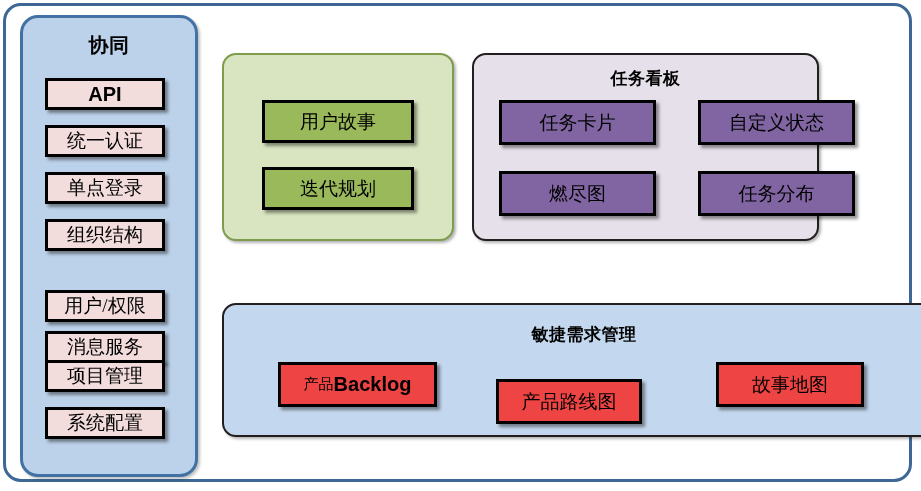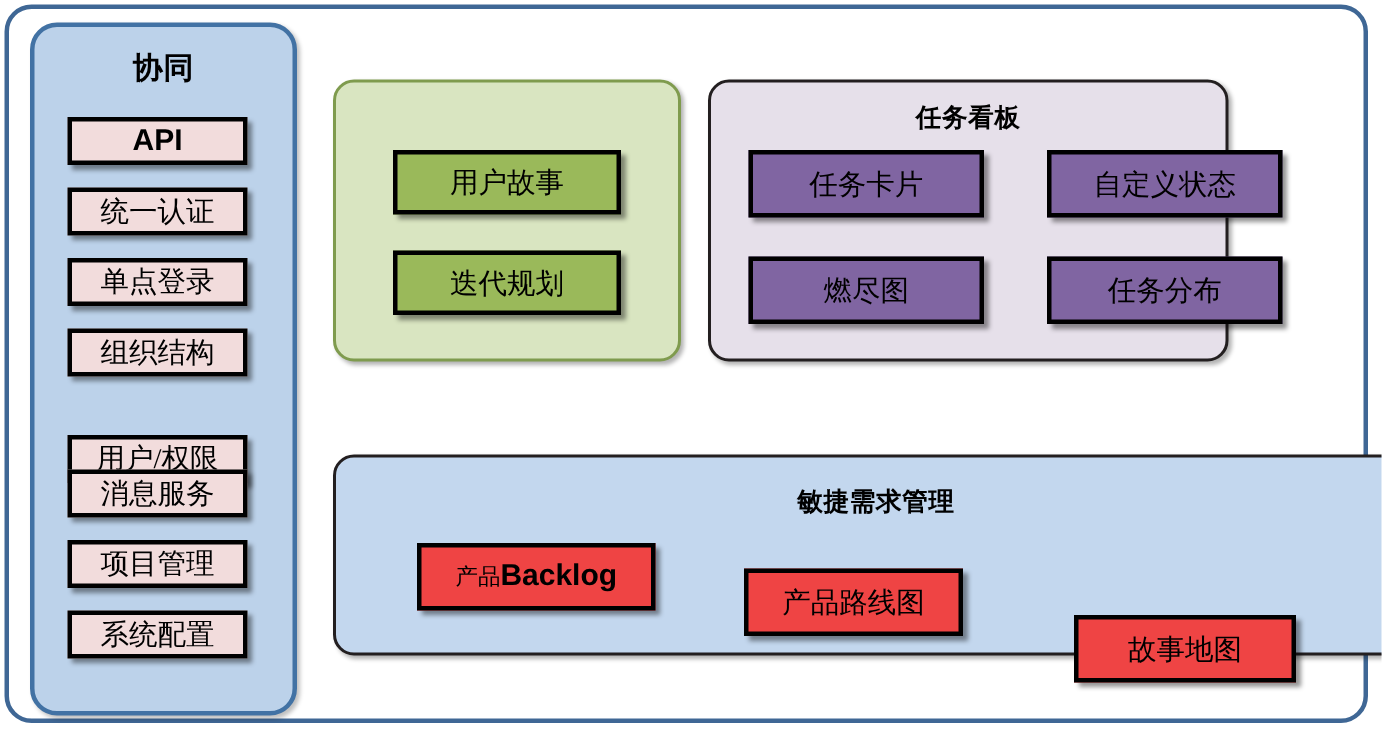--- a/index.html
+++ b/index.html
@@ -177,21 +177,21 @@
     </div>
     <div class="box box-pink" style="top:154px;">
       <span>单点登录</span>
     </div>
     <div class="box box-pink" style="top:201px;">
       <span>组织结构</span>
     </div>
     <div class="box box-pink" style="top:236px;margin-top:36px;">
       <span>用户/权限</span>
     </div>
-    <div class="box box-pink" style="top:295px;">
+    <div class="box box-pink" style="top:313px;">
       <span>消息服务</span>
     </div>
     <div class="box box-pink" style="top:342px;">
       <span>项目管理</span>
     </div>
     <div class="box box-pink" style="top:389px;">
       <span>系统配置</span>
     </div>
   </div>
 
@@ -225,18 +225,18 @@
   <div class="panel" id="panel-agile">
     <div class="panel-title">敏捷需求管理</div>
 
     <div class="box box-blue" style="left:54px; top:57px; width:159px;">
       <span class="cjk-small">产品</span>
         <span class="latin-bold">Backlog</span>
     </div>
     <div class="box box-blue" style="left:272px; top:74px; width:146px;">
       <span>产品路线图</span>
     </div>
-    <div class="box box-blue" style="left:492px; top:57px; width:148px;margin-top:48px;">
+    <div class="box box-blue" style="left:492px; top:57px; width:148px;">
       <span>故事地图</span>
     </div>
   </div>
 
 </div>
 
 </body></html>

